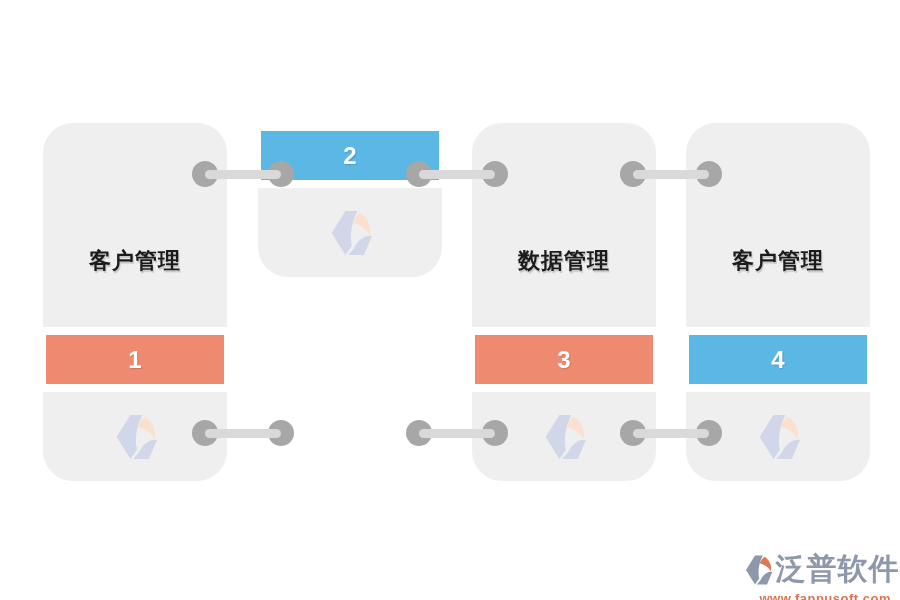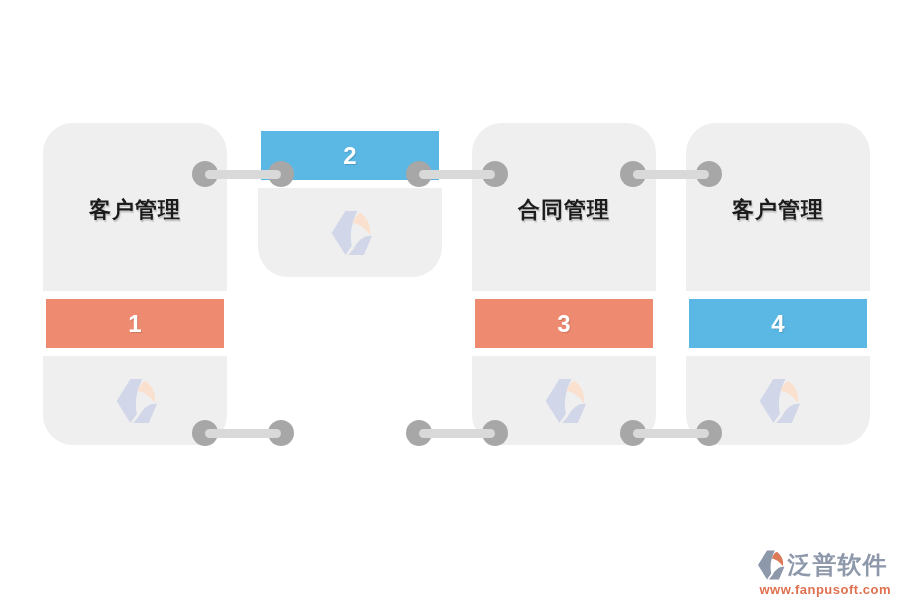--- a/index.html
+++ b/index.html
@@ -10,26 +10,26 @@
     background: #ffffff;
     overflow: hidden;
     font-family: "Liberation Sans", sans-serif;
   }
   .card {
     position: absolute;
     top: 123px;
     width: 184px;
   }
   .card-top {
-    height: 168px;
+    height: 204px;
     background: #efefef;
     border-radius: 30px 30px 0 0;
     display: flex;
     justify-content: center;
-    align-items: flex-start;
+    align-items: center;
   }
   .card-label {
     margin-top: 72px;
     font-size: 22px;
     font-weight: bold;
     color: #1b1b1b;
     letter-spacing: 1px;
     text-shadow: 1px 2px 1px rgba(0,0,0,0.18);
     white-space: nowrap;
   }
@@ -100,21 +100,21 @@
     gap: 3px;
   }
   .brand-icon {
     width: 30px;
     height: 30px;
     --c1: #8e98ab;
     --c2: #dc7a58;
     flex: 0 0 auto;
   }
   .brand-name {
-    font-size: 24px;
+    font-size: 30px;
     font-weight: bold;
     color: #8e98ab;
     white-space: nowrap;
     letter-spacing: 1px;
   }
   .brand-url {
     margin-top: 1px;
     font-size: 13px;
     font-weight: bold;
     color: #df7150;
@@ -157,21 +157,21 @@
       <span class="card-num">2</span>
     </div>
     <div class="card-bottom">
       <svg class="wm-icon" viewBox="0 0 100 100">
         <use href="#fanpu-shape"></use>
       </svg>
     </div>
   </div>
       <div class="card" style="left: 472px;">
     <div class="card-top">
-      <span class="card-label">合同管理</span>
+      <span class="card-label">数据管理</span>
     </div>
     <div class="card-bar" style="background: rgb(238, 138, 112);">
       <span class="card-num">3</span>
     </div>
     <div class="card-bottom">
       <svg class="wm-icon" viewBox="0 0 100 100">
         <use href="#fanpu-shape"></use>
       </svg>
     </div>
   </div>

